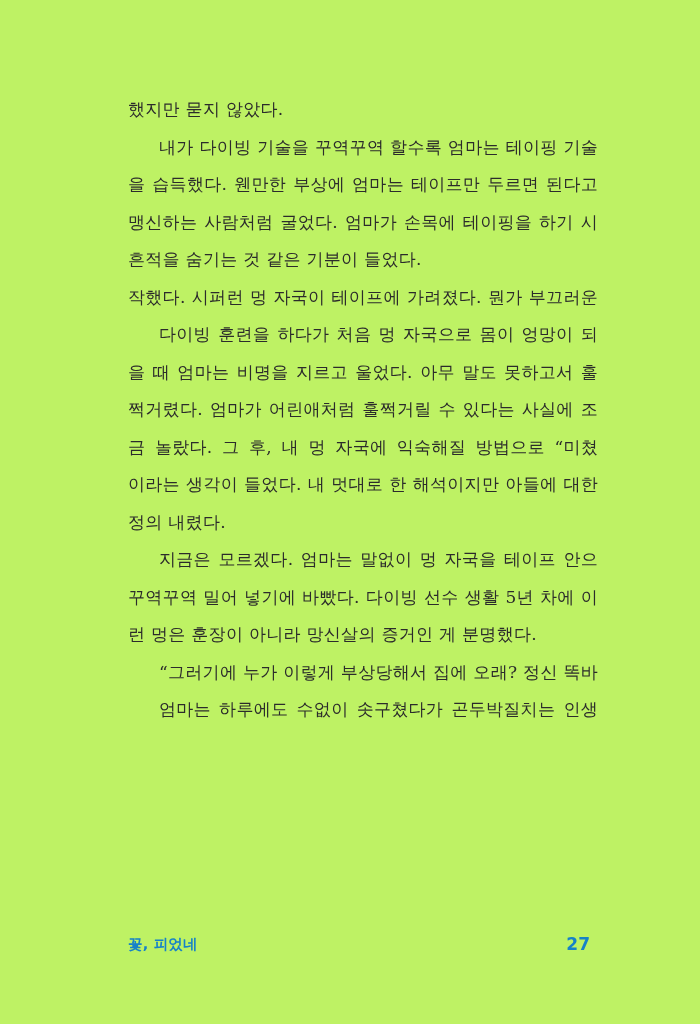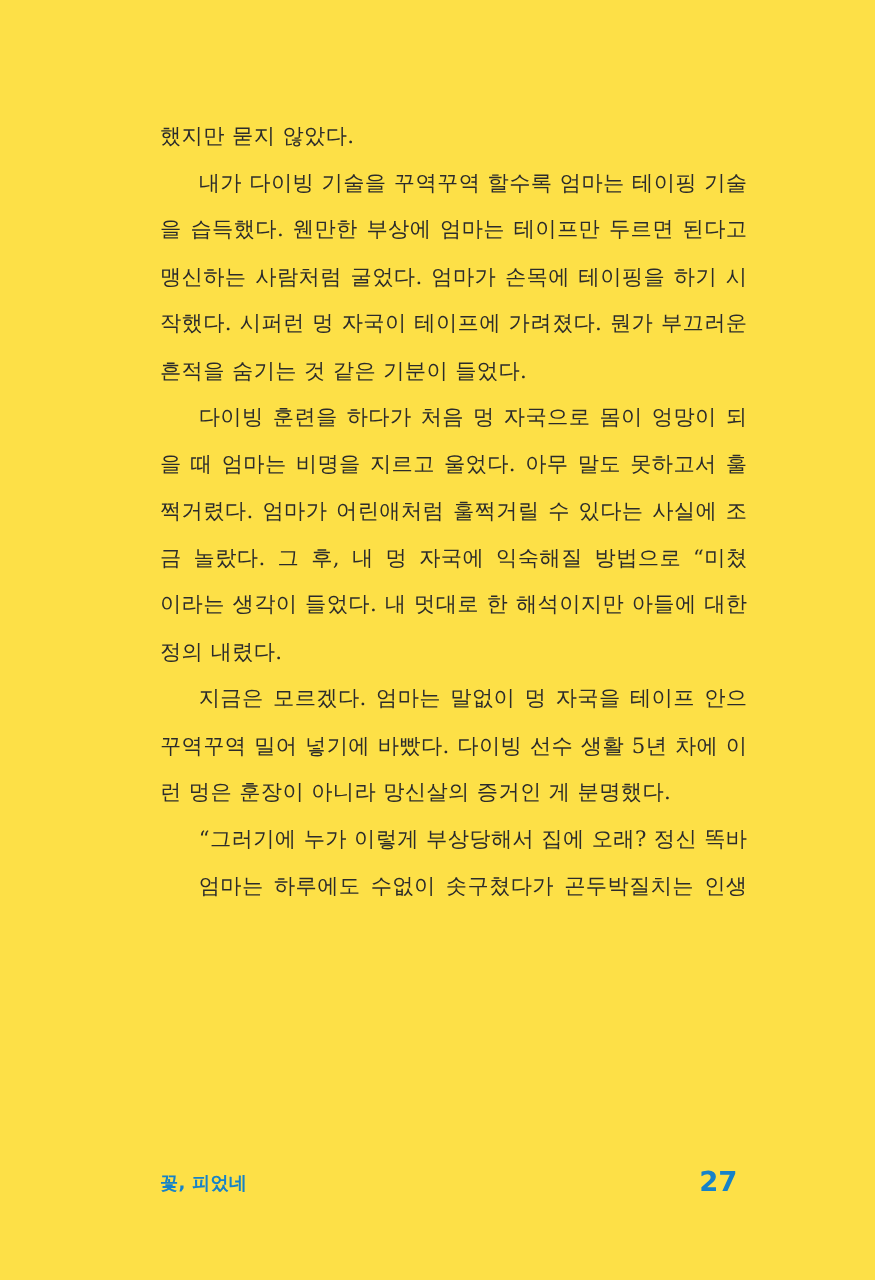--- a/index.html
+++ b/index.html
@@ -4,21 +4,21 @@
 <style>
   html, body {
     margin: 0;
     padding: 0;
     background: #ffffff;
   }
   .page {
     position: relative;
     width: 700px;
     height: 1024px;
-    background: #fde047;
+    background: #bef264;
     overflow: hidden;
     font-family: "DejaVu Serif", "Liberation Serif", serif;
     text-decoration: underline;
   }
   .text-block {
     position: absolute;
     left: 128px;
     top: 91px;
     width: 470px;
     color: #2b2b2b;
@@ -47,35 +47,35 @@
     justify-content: space-between;
     align-items: center;
     font-family: "DejaVu Sans", "Liberation Sans", sans-serif;
     font-weight: bold;
   }
   .book-title {
     font-size: 14.5px;
     letter-spacing: 0.2px;
   }
   .page-number {
-    font-size: 22px;
+    font-size: 17px;
   }
 </style>
 </head>
 <body>
 
 <div class="page">
 
   <main class="text-block">
       <div class="line">했지만 묻지 않았다.</div>
       <div class="line indent justify">내가 다이빙 기술을 꾸역꾸역 할수록 엄마는 테이핑 기술</div>
       <div class="line justify">을 습득했다. 웬만한 부상에 엄마는 테이프만 두르면 된다고</div>
       <div class="line justify">맹신하는 사람처럼 굴었다. 엄마가 손목에 테이핑을 하기 시</div>
+      <div class="line">흔적을 숨기는 것 같은 기분이 들었다.</div>
       <div class="line justify">작했다. 시퍼런 멍 자국이 테이프에 가려졌다. 뭔가 부끄러운</div>
-      <div class="line">흔적을 숨기는 것 같은 기분이 들었다.</div>
       <div class="line indent justify">다이빙 훈련을 하다가 처음 멍 자국으로 몸이 엉망이 되었</div>
       <div class="line justify">을 때 엄마는 비명을 지르고 울었다. 아무 말도 못하고서 훌</div>
       <div class="line justify">쩍거렸다. 엄마가 어린애처럼 훌쩍거릴 수 있다는 사실에 조</div>
       <div class="line justify">금 놀랐다. 그 후, 내 멍 자국에 익숙해질 방법으로 “미쳤</div>
       <div class="line justify">이라는 생각이 들었다. 내 멋대로 한 해석이지만 아들에 대한</div>
       <div class="line">정의 내렸다.</div>
       <div class="line indent justify">지금은 모르겠다. 엄마는 말없이 멍 자국을 테이프 안으로</div>
       <div class="line justify">꾸역꾸역 밀어 넣기에 바빴다. 다이빙 선수 생활 5년 차에 이</div>
       <div class="line">런 멍은 훈장이 아니라 망신살의 증거인 게 분명했다.</div>
       <div class="line indent justify">“그러기에 누가 이렇게 부상당해서 집에 오래? 정신 똑바</div>

